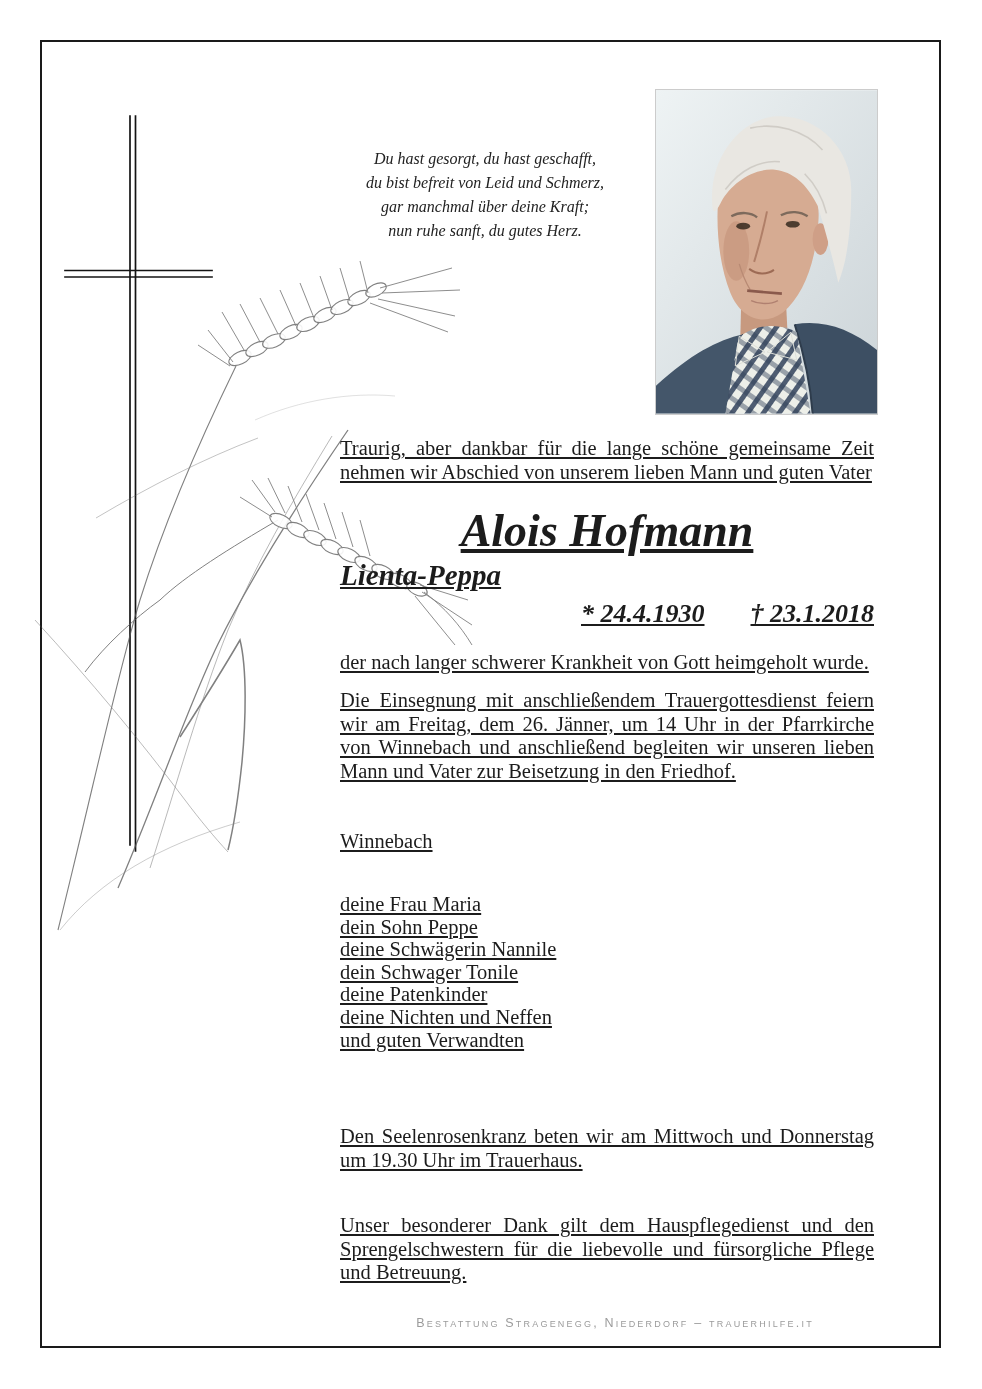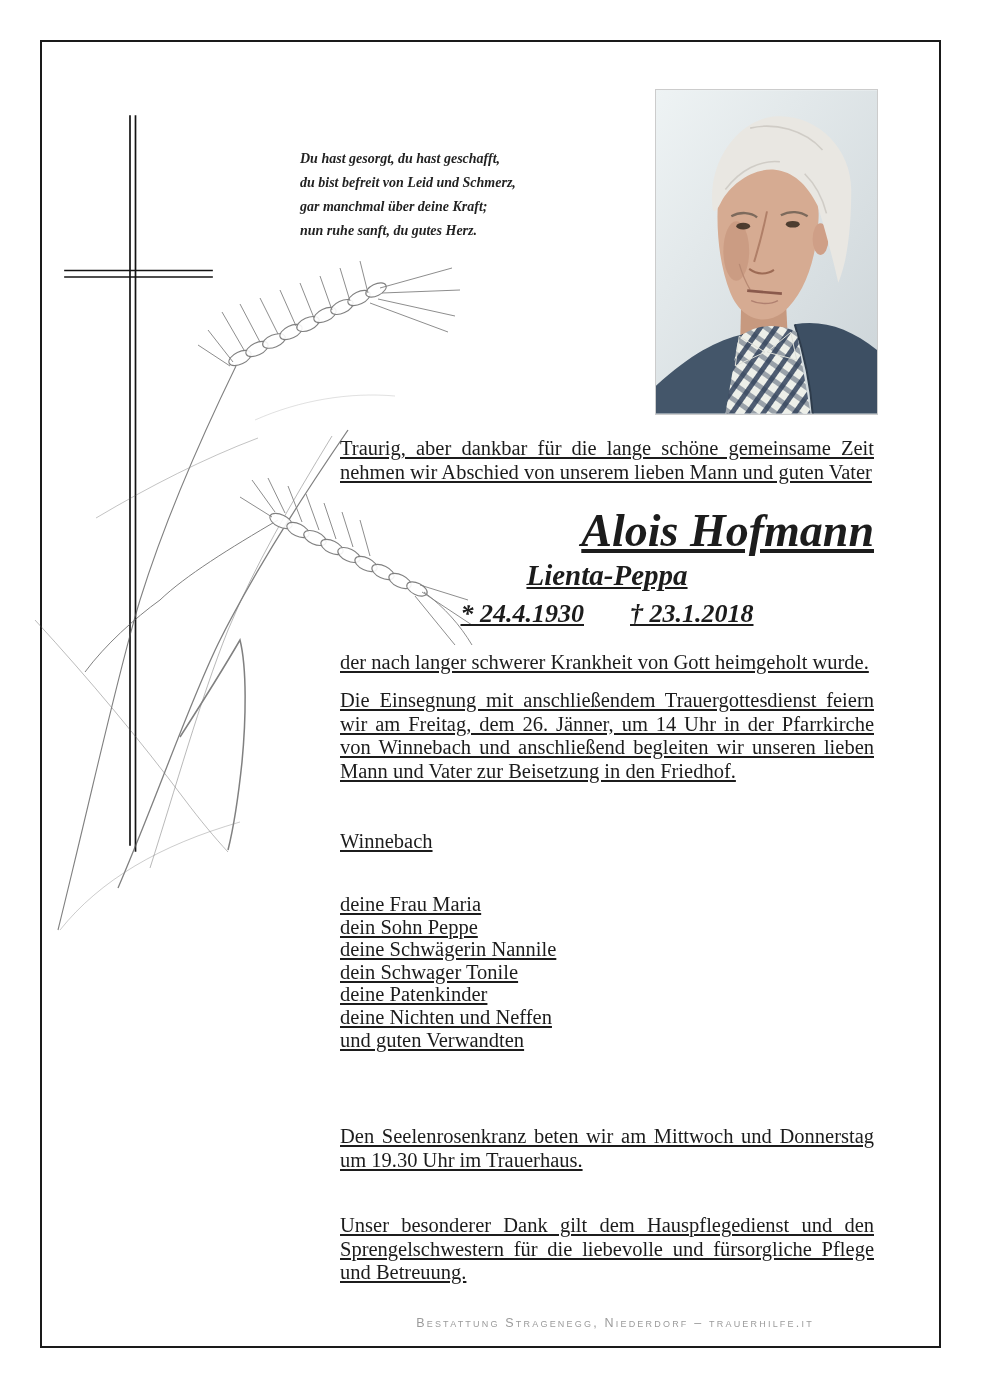--- a/index.html
+++ b/index.html
@@ -21,47 +21,47 @@
   }
   .artwork {
     position: absolute;
     left: 0; top: 0;
     width: 982px; height: 1389px;
     pointer-events: none;
   }
   .poem {
     position: absolute;
     left: 300px; top: 147px; width: 370px;
+    text-align: center;
     font-style: italic;
-    font-size: 14px;
+    font-size: 16px;
     line-height: 24px;
     color: #222;
-    font-weight: bold;
   }
   .photo {
     position: absolute;
     left: 655px; top: 89px;
     width: 223px; height: 326px;
     border: 1px solid #cccccc;
     background: #eef2f3;
     overflow: hidden;
   }
   .photo svg { display: block; width: 100%; height: 100%; }
   .col {
     position: absolute;
     left: 340px; width: 534px;
     font-size: 20.5px;
     line-height: 23.5px;
     text-decoration: underline;
   }
   .just { text-align: justify; }
   .intro   { top: 437px; }
-  .name    { top: 506px; text-align: right; font-size: 46px; line-height: 50px; font-weight: bold; font-style: italic; }
-  .vulgo   { top: 559px; text-align: center; font-size: 29px; line-height: 32px; font-weight: bold; font-style: italic; }
-  .dates   { top: 599px; display: flex; justify-content: center; gap: 46px; font-size: 26px; line-height: 30px; font-weight: bold; font-style: italic; }
+  .name    { top: 506px; text-align: center; font-size: 46px; line-height: 50px; font-weight: bold; font-style: italic; }
+  .vulgo   { top: 559px; font-size: 29px; line-height: 32px; font-weight: bold; font-style: italic; }
+  .dates   { top: 599px; display: flex; justify-content: flex-end; gap: 46px; font-size: 26px; line-height: 30px; font-weight: bold; font-style: italic; }
   .passing { top: 651px; }
   .funeral { top: 689px; }
   .place   { top: 830px; }
   .mourners{ top: 893px; line-height: 22.6px; }
   .rosary  { top: 1125px; }
   .thanks  { top: 1214px; }
   .footer {
     position: absolute;
     left: 348px; top: 1316px; width: 534px;
     text-align: center;

